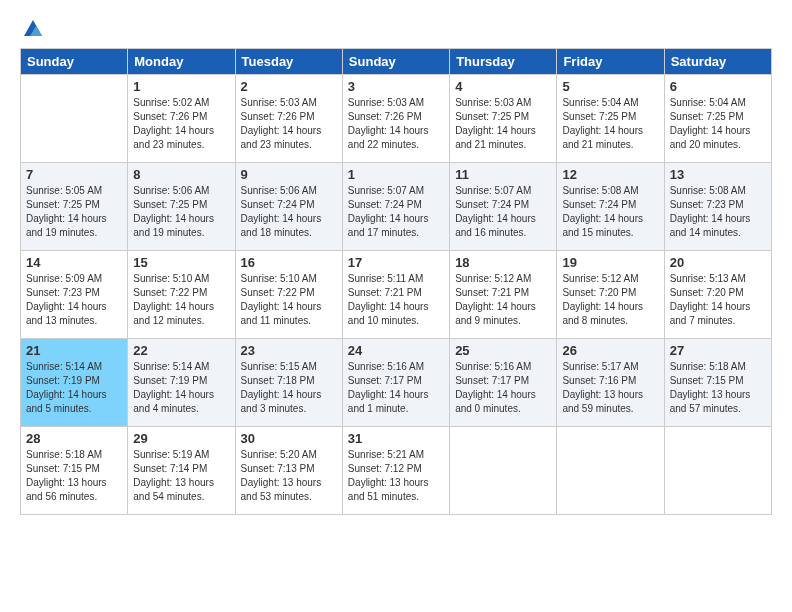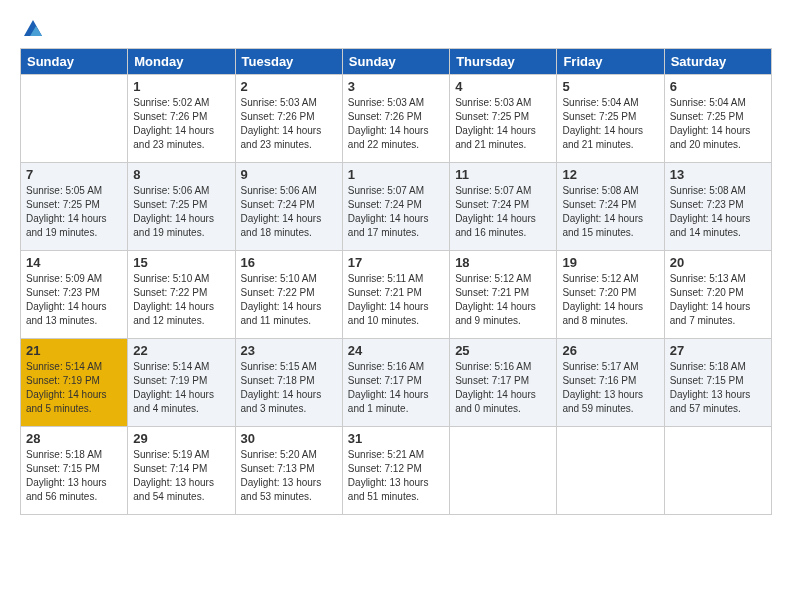--- a/index.html
+++ b/index.html
@@ -273,21 +273,21 @@
           </td>
           <td>
             <div class="day-number">20</div>
             <div class="day-info" style="white-space: pre-line;">Sunrise: 5:13 AM
 Sunset: 7:20 PM
 Daylight: 14 hours
 and 7 minutes.</div>
           </td>
         </tr>
         <tr style="background: rgb(240, 244, 248);">
-          <td style="background: #eab308;">
+          <td style="background: #7dd3fc;">
             <div class="day-number">21</div>
             <div class="day-info" style="white-space: pre-line;">Sunrise: 5:14 AM
 Sunset: 7:19 PM
 Daylight: 14 hours
 and 5 minutes.</div>
           </td>
           <td style="background: rgb(240, 244, 248);">
             <div class="day-number">22</div>
             <div class="day-info" style="white-space: pre-line;">Sunrise: 5:14 AM
 Sunset: 7:19 PM

